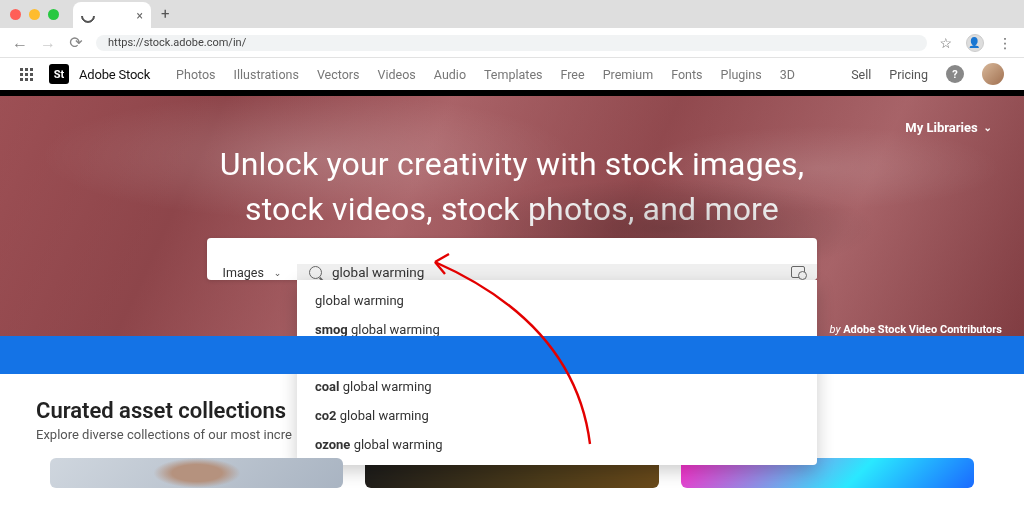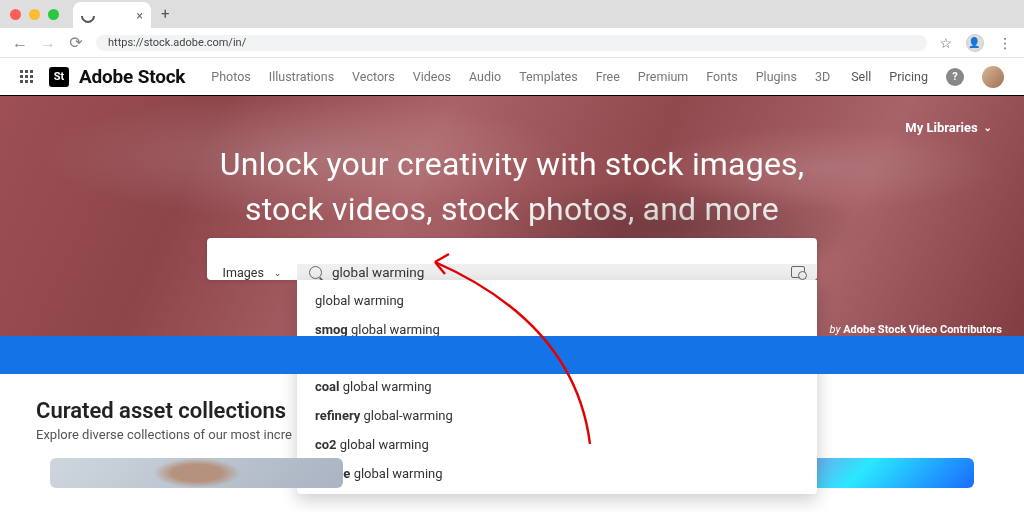--- a/index.html
+++ b/index.html
@@ -17,25 +17,25 @@
 
   .addr-bar { height: 30px; background: #fff; border-bottom: 1px solid #e2e2e2; display: flex; align-items: center; padding: 0 12px; gap: 12px; }
   .nav-arrow { color: #888; font-size: 16px; width: 16px; text-align: center; }
   .url-field { flex: 1; height: 16px; background: #f1f3f4; border-radius: 12px; display: flex; align-items: center; padding: 4px 12px; font-size: 11px; color: #444; }
   .addr-icons { display: flex; align-items: center; gap: 14px; color: #666; }
   .addr-star { font-size: 14px; }
   .addr-user { width: 18px; height: 18px; border-radius: 50%; background: #ddd; border: 1px solid #ccc; display:flex; align-items:center; justify-content:center; font-size:10px;}
   .addr-dots { font-size: 14px; }
 
   
-  .site-header { height: 38px; background: #fff; display: flex; align-items: center; padding: 0 20px; gap: 16px; border-bottom: 1px solid #000000; font-size: 13px; }
+  .site-header { height: 38px; background: #fff; display: flex; align-items: center; padding: 0 20px; gap: 16px; border-bottom: 6px solid #000000; font-size: 13px; }
   .apps-icon { display: grid; grid-template-columns: repeat(3,3px); grid-template-rows: repeat(3,3px); gap: 2px; }
   .apps-icon span { background: #555; }
   .logo-box { background: #000; color: #fff; width: 20px; height: 20px; border-radius: 3px; display: flex; align-items: center; justify-content: center; font-weight: 700; font-size: 11px; }
-  .brand { font-weight: 700; font-size: 19px; color: #111; margin-left: -6px; letter-spacing: -0.2px; }
+  .brand { font-weight: 400; font-size: 13px; color: #111; margin-left: -6px; letter-spacing: -0.2px; }
   .nav-links { display: flex; gap: 18px; margin-left: 10px; }
   .nav-links span { color: #777; font-size: 12.5px; cursor: pointer; }
   .header-right { margin-left: auto; display: flex; align-items: center; gap: 18px; }
   .header-right span { color: #555; font-size: 12.5px; }
   .help-icon { width: 18px; height: 18px; border-radius: 50%; background: #888; color: #fff; display: flex; align-items: center; justify-content: center; font-size: 11px; font-weight: 700; }
   .avatar { width: 22px; height: 22px; border-radius: 50%; background: linear-gradient(135deg,#d8b89a,#a07050); }
 
   
   .hero { position: relative; height: 240px; background: linear-gradient(rgba(140,60,65,0.35),rgba(140,60,65,0.35)), linear-gradient(115deg, #a65a5f 0%, #8e4a4f 20%, #b9777c 40%, #935055 60%, #b6787d 80%, #7a3d42 100%); overflow: visible; }
   .hero::before { content:""; position:absolute; inset:0; background:
@@ -168,21 +168,20 @@
         <div class="mag"></div>
         <span class="search-text">global warming</span>
         <div class="img-search"></div>
       </div>
     </div>
     <div class="suggestions" id="suggestions">
         <div class="sugg"><span>global warming</span></div>
         <div class="sugg"><b>smog</b><span> global warming</span></div>
         <div class="sugg hl"><b>iceberg</b><span> global warming</span></div>
         <div class="sugg"><b>coal</b><span> global warming</span></div>
-        <div class="sugg"><b>refinery</b><span> global-warming</span></div>
         <div class="sugg"><b>co2</b><span> global warming</span></div>
         <div class="sugg"><b>ozone</b><span> global warming</span></div>
       </div>
   </div>
 
   <svg class="arrow-svg" viewBox="0 0 180 210">
     <path d="M 165 200 Q 150 80 10 18" stroke="#e30000" stroke-width="2.4" fill="none"></path>
     <path d="M 10 18 L 24 10 M 10 18 L 20 30" stroke="#e30000" stroke-width="2.4" fill="none"></path>
   </svg>
 

